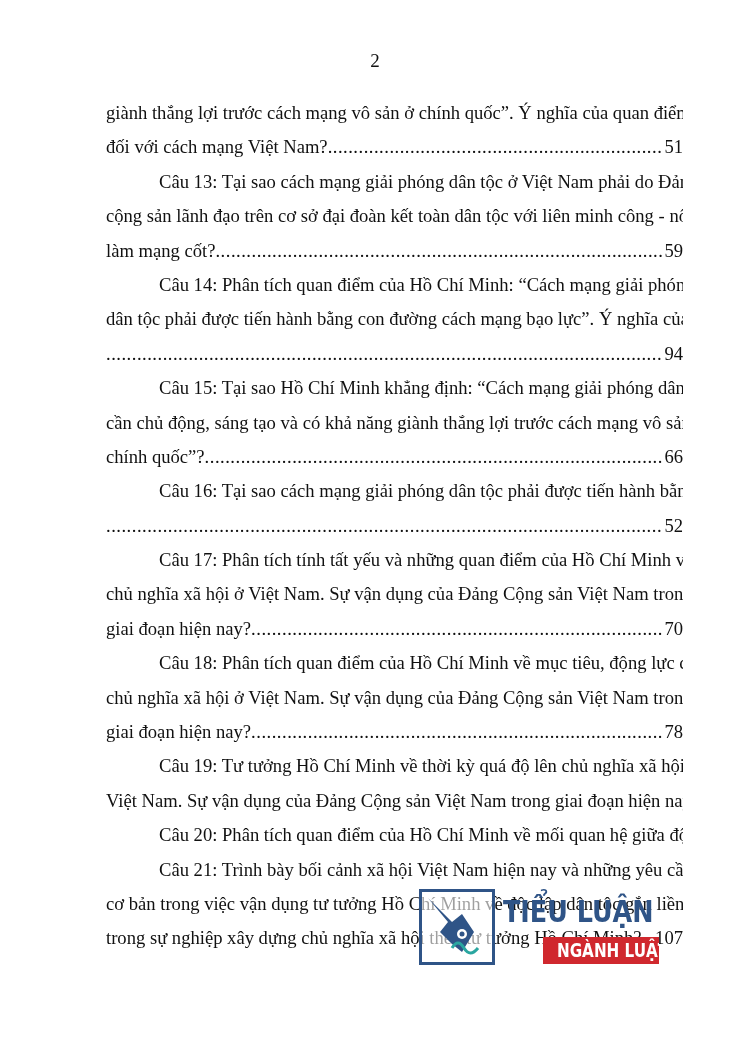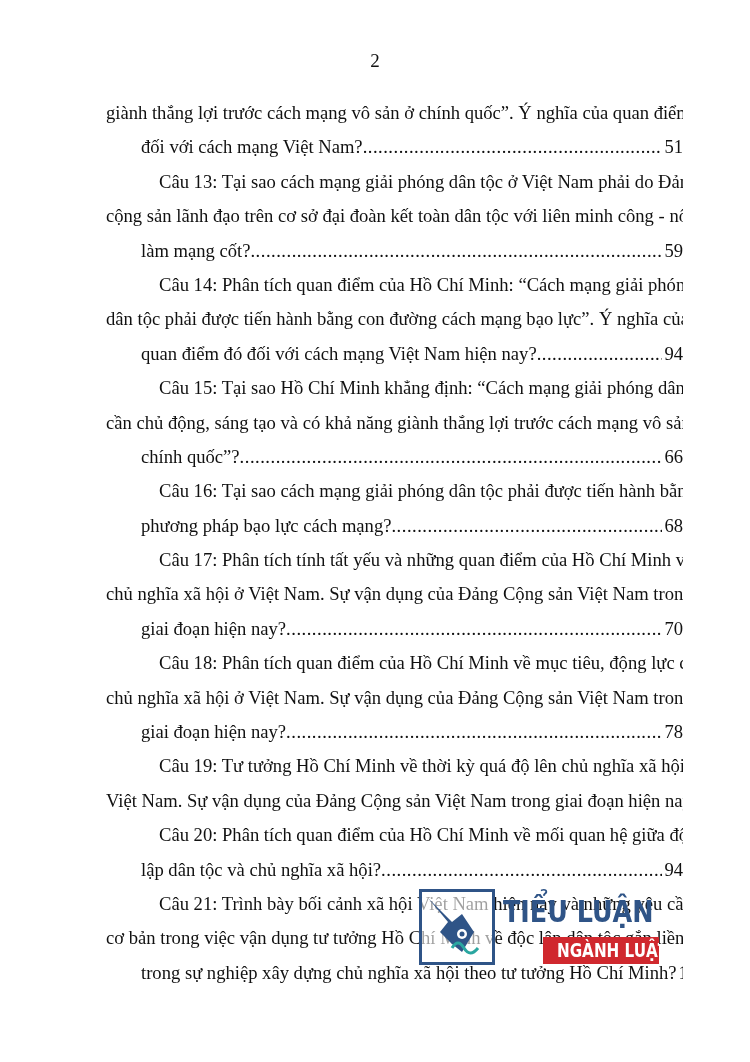--- a/index.html
+++ b/index.html
@@ -4,21 +4,21 @@
 <style>
   html, body { margin: 0; padding: 0; background: #ffffff; }
   body { width: 750px; height: 1062px; position: relative; overflow: hidden;
          font-family: "Liberation Serif", "DejaVu Serif", serif; color: #111; }
   .page-number { position: absolute; top: 50px; left: 0; width: 750px; text-align: center;
                  font-size: 19px; }
   .toc { position: absolute; left: 106px; top: 96px; width: 577px; }
   .line { height: 34.4px; line-height: 34.4px; font-size: 18.6px; white-space: nowrap;
           overflow: hidden; text-align: justify; text-align-last: justify; }
   .line.first { text-indent: 53px; }
-  .line.last { display: flex; text-align: left; text-align-last: auto; margin-left: 35px; }
+  .line.last { display: flex; text-align: left; text-align-last: auto; }
   .line.last .txt { flex: 0 0 auto; }
   .line.last .dots { flex: 1 1 auto; overflow: hidden; letter-spacing: 0.5px; }
   .line.last .dots::before { content: "..........................................................................................................................................................................................................................................."; }
   .line.last .pg { flex: 0 0 auto; padding-left: 2px; text-align: right; }
   .watermark { position: absolute; left: 419px; top: 889px; width: 270px; height: 76px; }
   .wm-box { position: absolute; left: 0; top: 0; width: 70px; height: 70px;
             border: 3px solid #2f5487; background: rgba(255,255,255,0.6); }
   .wm-title { position: absolute; left: 84px; top: 4px; font-family: "DejaVu Sans", sans-serif;
               font-weight: bold; font-size: 31px; color: #2f5487; letter-spacing: 0px;
               transform: scaleX(0.82); transform-origin: left center; white-space: nowrap; }
@@ -48,40 +48,38 @@
       <div class="line last">
         <span class="txt">làm mạng cốt? </span>
         <span class="dots"></span>
         <span class="pg">59</span>
       </div>
     </div>
     <div>
       <div class="line first">Câu 14: Phân tích quan điểm của Hồ Chí Minh: “Cách mạng giải phóng</div>
       <div class="line">dân tộc phải được tiến hành bằng con đường cách mạng bạo lực”. Ý nghĩa của</div>
       <div class="line last">
-        <span class="txt">quan điểm đó đối với cách mạng Việt Nam hiện nay? </span>
         <span class="dots"></span>
         <span class="pg">94</span>
       </div>
     </div>
     <div>
       <div class="line first">Câu 15: Tại sao Hồ Chí Minh khẳng định: “Cách mạng giải phóng dân tộc</div>
       <div class="line">cần chủ động, sáng tạo và có khả năng giành thắng lợi trước cách mạng vô sản ở</div>
       <div class="line last">
         <span class="txt">chính quốc”?</span>
         <span class="dots"></span>
         <span class="pg">66</span>
       </div>
     </div>
     <div>
       <div class="line first">Câu 16: Tại sao cách mạng giải phóng dân tộc phải được tiến hành bằng</div>
       <div class="line last">
-        <span class="txt">phương pháp bạo lực cách mạng?</span>
         <span class="dots"></span>
-        <span class="pg">68</span>
+        <span class="pg">52</span>
       </div>
     </div>
     <div>
       <div class="line first">Câu 17: Phân tích tính tất yếu và những quan điểm của Hồ Chí Minh về</div>
       <div class="line">chủ nghĩa xã hội ở Việt Nam. Sự vận dụng của Đảng Cộng sản Việt Nam trong</div>
       <div class="line last">
         <span class="txt">giai đoạn hiện nay?</span>
         <span class="dots"></span>
         <span class="pg">70</span>
       </div>
@@ -94,25 +92,20 @@
         <span class="dots"></span>
         <span class="pg">78</span>
       </div>
     </div>
     <div>
       <div class="line first">Câu 19: Tư tưởng Hồ Chí Minh về thời kỳ quá độ lên chủ nghĩa xã hội ở</div>
       <div class="line">Việt Nam. Sự vận dụng của Đảng Cộng sản Việt Nam trong giai đoạn hiện nay</div>
     </div>
     <div>
       <div class="line first">Câu 20: Phân tích quan điểm của Hồ Chí Minh về mối quan hệ giữa độc</div>
-      <div class="line last">
-        <span class="txt">lập dân tộc và chủ nghĩa xã hội? </span>
-        <span class="dots"></span>
-        <span class="pg">94</span>
-      </div>
     </div>
     <div>
       <div class="line first">Câu 21: Trình bày bối cảnh xã hội Việt Nam hiện nay và những yêu cầu</div>
       <div class="line">cơ bản trong việc vận dụng tư tưởng Hồ Chí Minh về độc lập dân tộc gắn liền với</div>
     </div>
     <div>
       <div class="line last">
         <span class="txt">trong sự nghiệp xây dựng chủ nghĩa xã hội theo tư tưởng Hồ Chí Minh? </span>
         <span class="dots"></span>
         <span class="pg">107</span>

